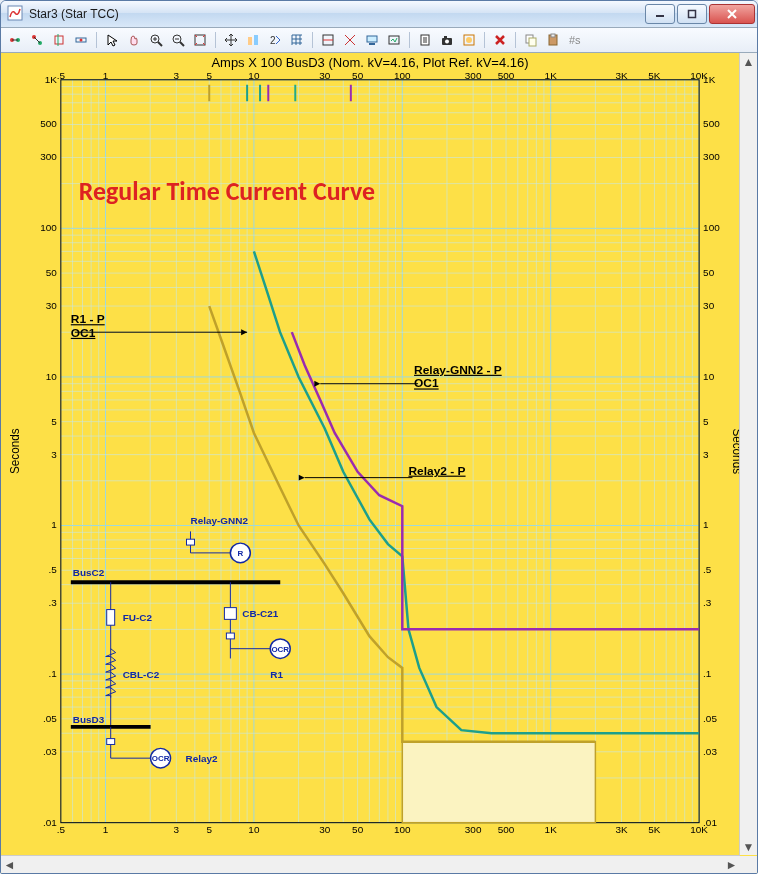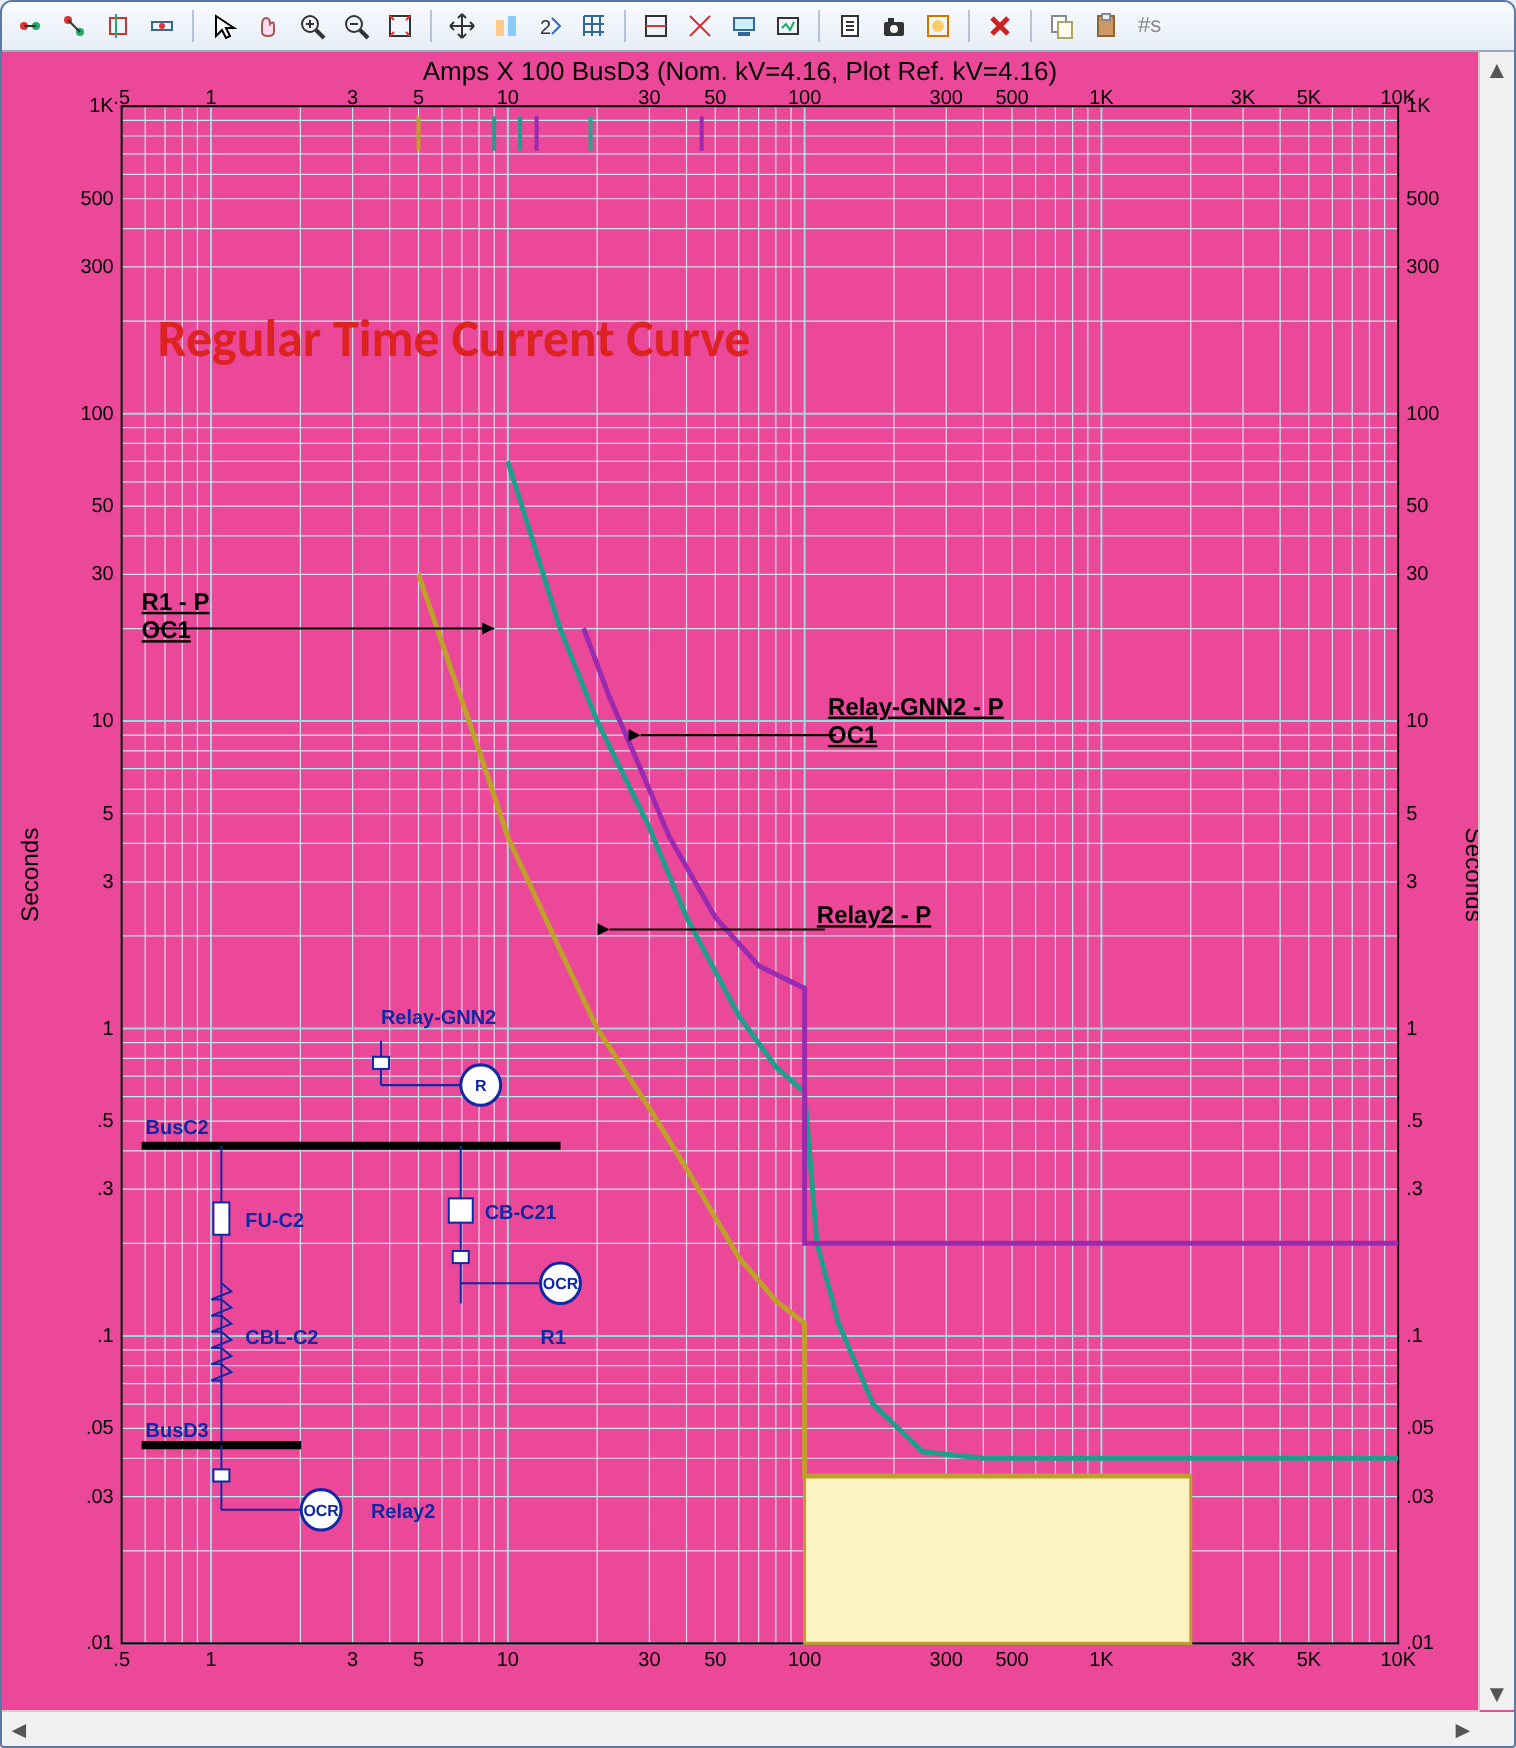--- a/index.html
+++ b/index.html
@@ -94,21 +94,21 @@
     margin: 0 3px;
   }
   .tb-readout {
     color: #888;
     margin-left: 4px;
     font-size: 11px;
   }
   
   .content {
     flex: 1 1 auto;
-    background: #ec4899;
+    background: #fde047;
     position: relative;
     overflow: hidden;
   }
   .plot-wrap {
     position: absolute;
     inset: 0 18px 18px 0; 
   }
   .plot-header {
     text-align: center;
     font-size: 13px;
@@ -167,20 +167,46 @@
   .big-title {
     font: 700 26px Calibri, Arial, sans-serif;
     fill: #d22;
   }
 </style>
 </head>
 <body>
 
 <div class="window">
 
+  <div class="title-bar">
+    <span class="app-icon">
+      <svg width="16" height="16">
+          <rect x="1" y="1" width="14" height="14" fill="#fff" stroke="#6b88b4"></rect>
+          <path d="M3 12 Q5 4 8 8 T13 4" fill="none" stroke="#d33" stroke-width="1.5"></path>
+        </svg>
+    </span>
+    <span class="title-text">Star3 (Star TCC)</span>
+    <div class="win-buttons">
+      <div class="win-btn">
+        <svg width="10" height="10">
+            <line x1="1" y1="7" x2="9" y2="7" stroke="#334" stroke-width="2"></line>
+          </svg>
+      </div>
+      <div class="win-btn">
+        <svg width="10" height="10">
+            <rect x="1.5" y="1.5" width="7" height="7" fill="none" stroke="#334" stroke-width="1.5"></rect>
+          </svg>
+      </div>
+      <div class="win-btn close">
+        <svg width="12" height="12">
+            <path d="M2 2 L10 10 M10 2 L2 10" stroke="#fff" stroke-width="2"></path>
+          </svg>
+      </div>
+    </div>
+  </div>
 
   <div class="toolbar">
 
     <div class="tb-btn">
         <svg width="14" height="14">
           <circle cx="4" cy="7" r="2" fill="#d33"></circle>
           <circle cx="10" cy="7" r="2" fill="#2a6"></circle>
           <line x1="4" y1="7" x2="10" y2="7" stroke="#333"></line>
         </svg>
       </div>

